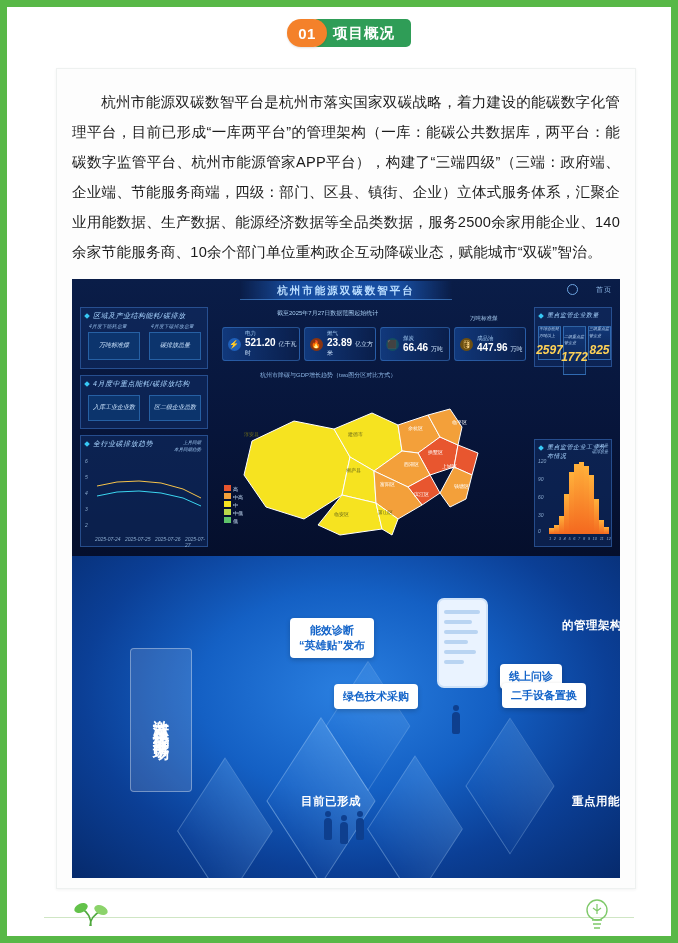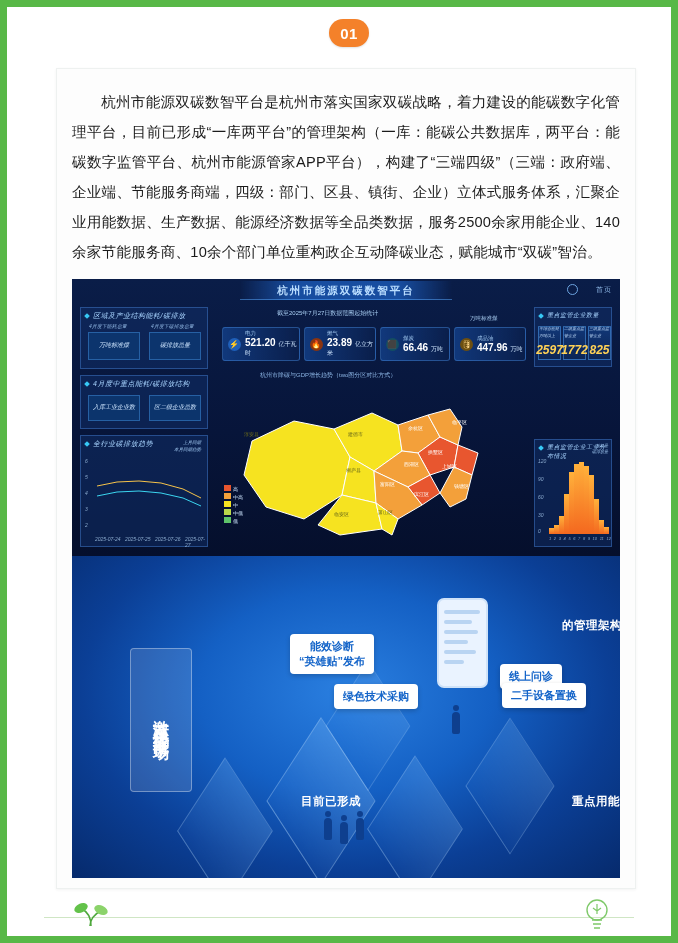--- a/index.html
+++ b/index.html
@@ -346,20 +346,21 @@
   .sprout { position: absolute; left: 60px; bottom: 8px; }
   .bulb { position: absolute; right: 52px; bottom: 4px; }
 </style>
 </head>
 <body>
 
 <div class="page">
 
   <div class="header">
     <div class="sec-num">01</div>
+    <div class="sec-title">项目概况</div>
   </div>
 
   <div class="card">
 
     <p class="para">杭州市能源双碳数智平台是杭州市落实国家双碳战略，着力建设的能碳数字化管理平台，目前已形成“一库两平台”的管理架构（一库：能碳公共数据库，两平台：能碳数字监管平台、杭州市能源管家APP平台），构建了“三端四级”（三端：政府端、企业端、节能服务商端，四级：部门、区县、镇街、企业）立体式服务体系，汇聚企业用能数据、生产数据、能源经济数据等全品类数据，服务2500余家用能企业、140余家节能服务商、10余个部门单位重构政企互动降碳业态，赋能城市“双碳”智治。</p>
 
     <div class="fig1">
 
       <div class="dash-title-bar"></div>
       <div class="dash-title">杭州市能源双碳数智平台</div>
@@ -489,21 +490,21 @@
         <div style="color:#cfe6ff;font-size:5px;line-height:8px;"><span class="legend-sq" style="background:#b9d84a;"></span><span>中低</span></div>
         <div style="color:#cfe6ff;font-size:5px;line-height:8px;"><span class="legend-sq" style="background:#5ec46a;"></span><span>低</span></div>
       </div>
 
       <div class="panel" style="left:462px; top:28px; width:78px; height:60px;">
         <div class="panel-h" style="font-size:6px;">重点监管企业数量</div>
         <div class="stat-card" style="left:3px;top:18px;width:23px;height:34px;">
           <span style="font-size:4px;">年综合能耗万吨以上</span>
           <span class="v">2597</span>
         </div>
-        <div class="stat-card" style="left:28px;top:18px;width:23px;height:34px;">
+        <div class="stat-card" style="left:28px;top:18px;width:23px;height:49px;">
           <span style="font-size:4px;">二级重点监管企业</span>
           <span class="v">1772</span>
         </div>
         <div class="stat-card" style="left:53px;top:18px;width:23px;height:34px;">
           <span style="font-size:4px;">三级重点监管企业</span>
           <span class="v">825</span>
         </div>
       </div>
 
 
@@ -561,21 +562,21 @@
 
       <div class="phone">
         <div class="phone-line" style="top:10px; width:36px;"></div>
         <div class="phone-line" style="top:20px; width:28px;"></div>
         <div class="phone-line" style="top:30px; width:34px;"></div>
         <div class="phone-line" style="top:40px; width:24px;"></div>
         <div class="phone-line" style="top:50px; width:32px;"></div>
         <div class="phone-line" style="top:60px; width:20px;"></div>
       </div>
 
-      <div class="tag" style="left:218px; top:78px;">
+      <div class="tag" style="left:218px; top:62px;">
         <div>能效诊断</div>
         <div>“英雄贴”发布</div>
       </div>
       <div class="tag" style="left:428px; top:88px;margin-top:20px;">线上问诊</div>
       <div class="tag" style="left:262px; top:128px;">绿色技术采购</div>
       <div class="tag" style="left:430px; top:127px;">二手设备置换</div>
 
       <div class="labelw" style="left:490px; top:62px;">的管理架构</div>
       <div class="labelw" style="left:229px; top:238px;">目前已形成</div>
       <div class="labelw" style="left:500px; top:238px;">重点用能企业</div>

